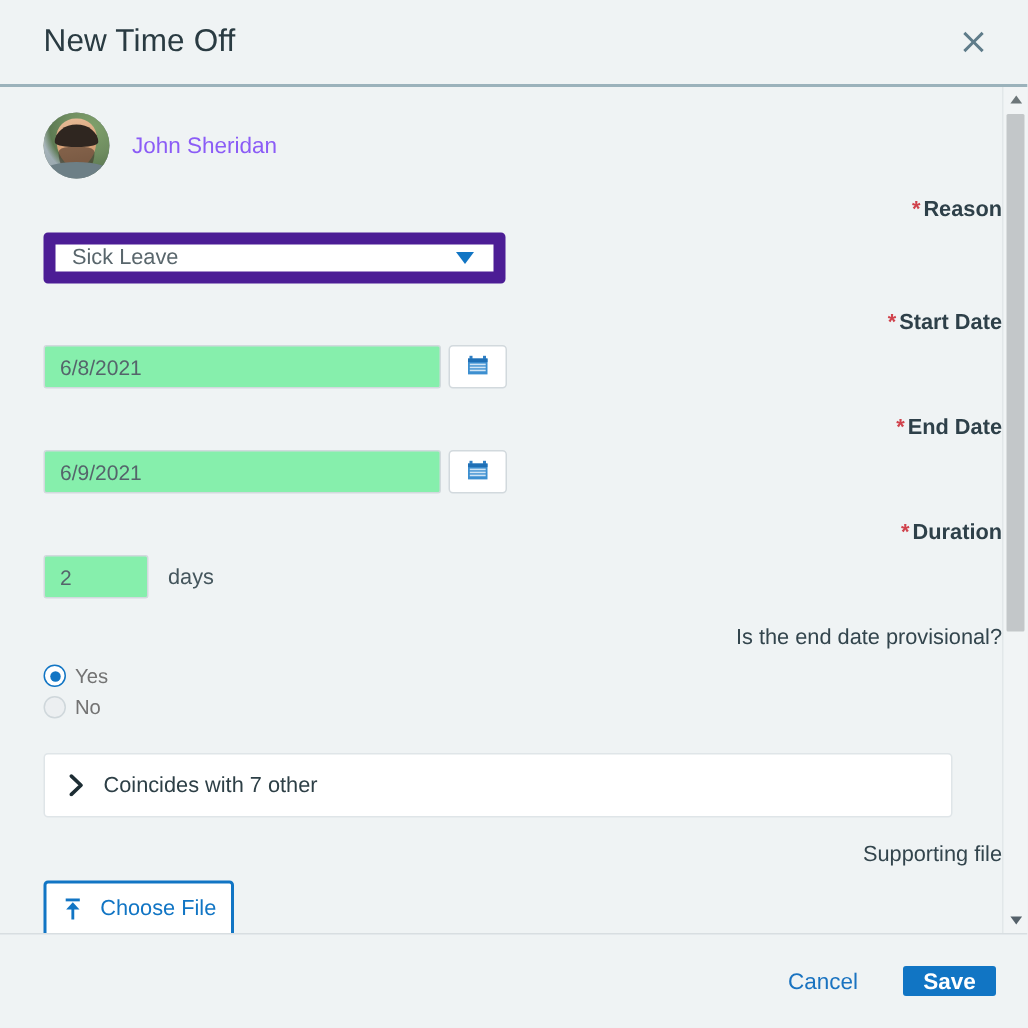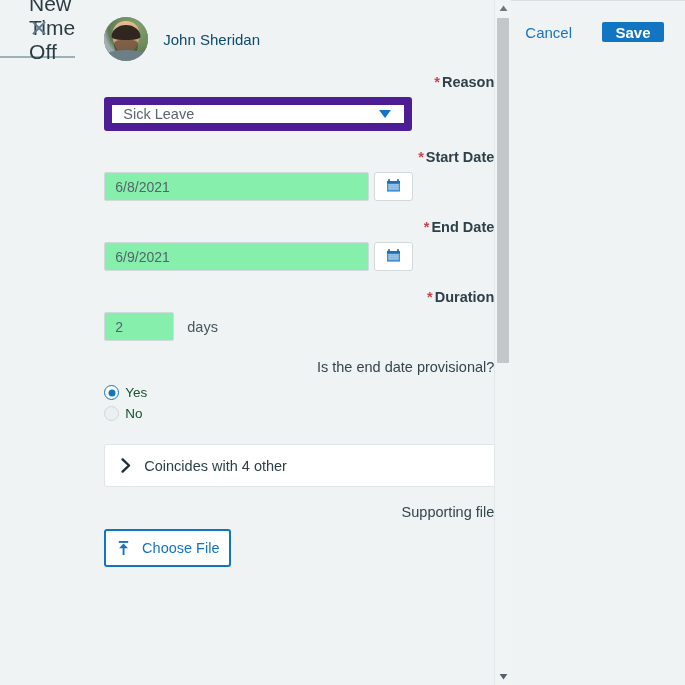--- a/index.html
+++ b/index.html
@@ -13,20 +13,21 @@
     font-family: "Liberation Sans", sans-serif;
     overflow: hidden;
   }
 
   .dialog {
     position: relative;
     width: 685px;
     height: 685px;
     background: #eff3f4;
     display: flex;
+    flex-direction: column;
     box-sizing: border-box;
   }
 
   
   .dialog-header {
     position: relative;
     height: 58px;
     flex: 0 0 58px;
     background: #eff3f4;
     border-bottom: 2px solid #9bb2bb;
@@ -134,21 +135,21 @@
     left: 50%;
     bottom: -3px;
     transform: translateX(-50%);
     width: 46px;
     height: 14px;
     border-radius: 50% 50% 0 0;
     background: #6d7f86;
   }
   .user-name {
     font-size: 15px;
-    color: #0c4a6e;
+    color: #8b5cf6;
     padding-left: 15px;
   }
 
   
   .field-label {
     font-size: 14.5px;
     color: #2e4049;
     font-weight: 600;
     margin-bottom: 7px;
     display: block;
@@ -254,21 +255,21 @@
     width: 7px; height: 7px;
     border-radius: 50%;
     background: #1175c4;
   }
   .radio.off {
     border: 1px solid #cfd7db;
     background: #eceff1;
   }
   .radio-label {
     font-size: 13.5px;
-    color: #14532d;
+    color: #737373;
     margin-left: 6px;
   }
 
   
   .coincides {
     width: 606px;
     height: 43px;
     background: #ffffff;
     border: 1px solid #dfe5e8;
     border-radius: 3px;
@@ -484,21 +485,21 @@
             </div>
           </div>
         </div>
 
         <div class="coincides">
           <span class="chev">
             <svg width="11" height="15" viewBox="0 0 11 15">
               <path d="M1.6 1.4 L8 7.5 L1.6 13.6" stroke="#1d2d34" stroke-width="2.4" fill="none" stroke-linecap="round" stroke-linejoin="round"></path>
             </svg>
           </span>
-          <span class="coincides-text">Coincides with 4 other</span>
+          <span class="coincides-text">Coincides with 7 other</span>
         </div>
 
         <div class="field-block">
           <label class="field-label plain">Supporting file</label>
           <button class="choose-file">
             <span class="up-ic">
               <svg width="15" height="16" viewBox="0 0 15 16">
                 <rect x="2.8" y="1" width="9.4" height="1.9" fill="#1175c4"></rect>
                 <rect x="6.6" y="5.6" width="1.9" height="9.4" fill="#1175c4"></rect>
                 <path d="M7.55 3.5 L12 8.3 L3.1 8.3 Z" fill="#1175c4"></path>

